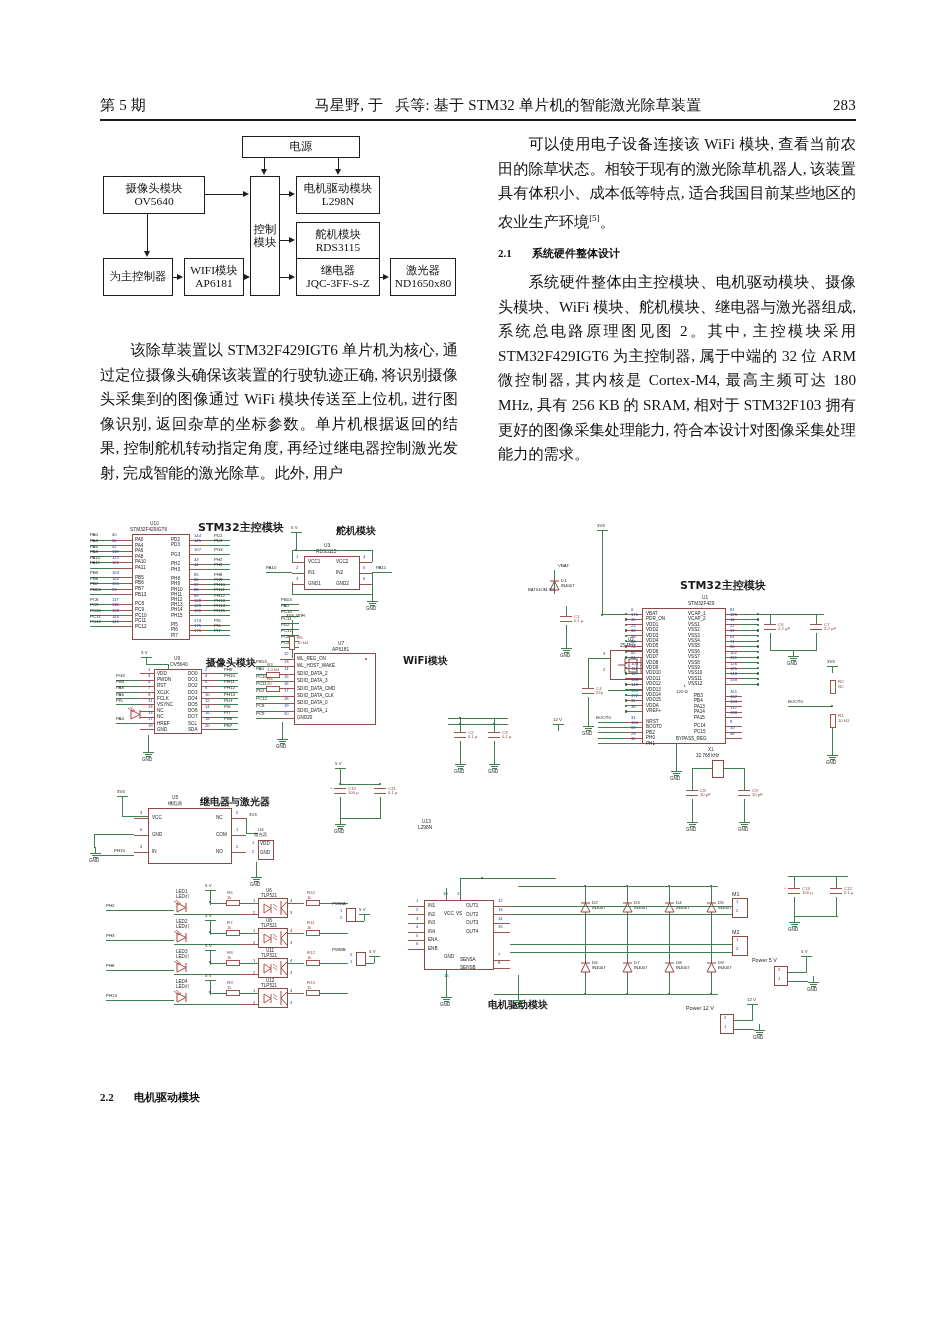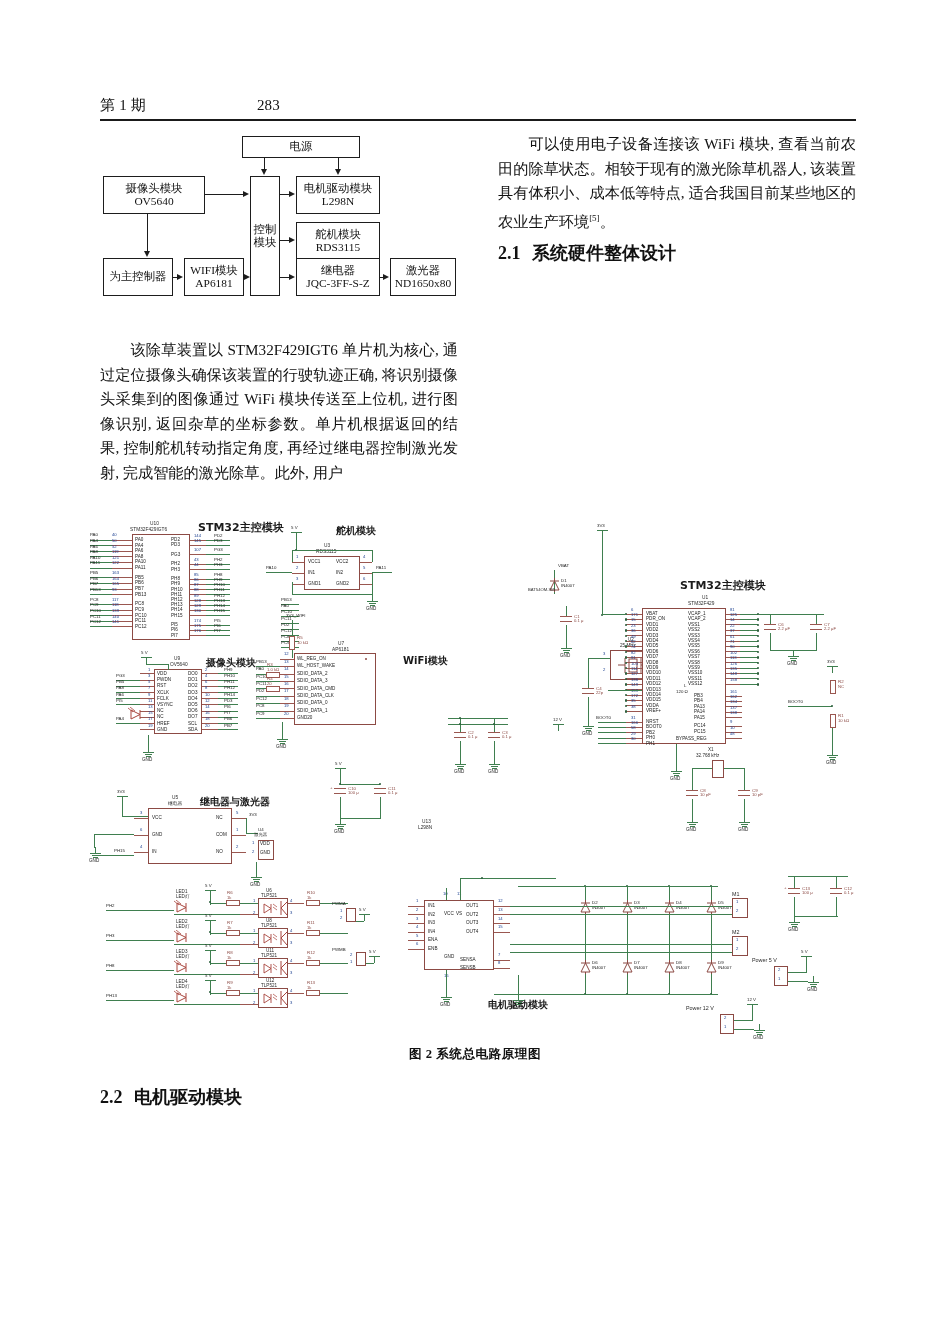--- a/index.html
+++ b/index.html
@@ -19,21 +19,21 @@
   .rule{position:absolute;left:100px;top:119px;width:756px;height:1.6px;background:#1a1a1a;}
 
   
   .col{position:absolute;width:358px;font-size:15.2px;line-height:24.6px;text-align:justify;}
   .col.left{left:100px;}
   .col.right{left:498px;}
   .p{margin:0;text-indent:2em;}
   .p.noind{text-indent:0;}
   .h2{font-weight:bold;font-size:16px;margin:9px 0 6px 0;letter-spacing:.5px;}
   .h2 .num{display:inline-block;width:20px;}
-  .h3{font-weight:bold;font-size:18px;margin:7px 0 4px 0;}
+  .h3{font-weight:bold;font-size:11px;margin:7px 0 4px 0;}
   .h3 .num{display:inline-block;width:34px;}
   sup{font-size:9px;vertical-align:super;}
 
   
   .fig1{position:absolute;left:100px;top:136px;width:358px;height:182px;}
   .bx{position:absolute;border:1.3px solid #1d1d1d;background:#fff;
       display:flex;flex-direction:column;align-items:center;justify-content:center;
       font-size:11.4px;line-height:13.4px;text-align:center;box-sizing:border-box;}
   .bx span{display:block;white-space:nowrap;}
   .ln{position:absolute;background:#1d1d1d;}
@@ -78,21 +78,22 @@
   
   .footer{position:absolute;left:0;top:1283px;width:950px;text-align:center;
           font-size:14px;color:#9d9d9d;letter-spacing:.2px;}
 </style>
 </head>
 <body>
 
 <div class="page">
 
   <div class="runhead">
-    <div class="rh-left">第 1 期</div>
+    <div class="rh-left">第 5 期</div>
+    <div class="rh-mid">马星野, 于   兵等: 基于 STM32 单片机的智能激光除草装置</div>
     <div class="rh-right">283</div>
   </div>
   <div class="rule"></div>
 
   <div class="fig1">
 
     <div class="bx" style="left:142px;top:0;width:118px;height:22px;">
       <span>电源</span>
     </div>
     <div class="bx" style="left:3px;top:40px;width:102px;height:38px;">
@@ -155,20 +156,21 @@
 
   </div>
 
   <div class="col left" style="top:338px;">
     <p class="p">该除草装置以 STM32F429IGT6 单片机为核心, 通过定位摄像头确保该装置的行驶轨迹正确, 将识别摄像头采集到的图像通过 WiFi 模块传送至上位机, 进行图像识别, 返回杂草的坐标参数。单片机根据返回的结果, 控制舵机转动指定角度, 再经过继电器控制激光发射, 完成智能的激光除草。此外, 用户</p>
   </div>
 
   <div class="col right" style="top:132px;">
     <p class="p"><span>可以使用电子设备连接该 WiFi 模块, 查看当前农田的除草状态。相较于现有的激光除草机器人, 该装置具有体积小、成本低等特点, 适合我国目前某些地区的农业生产环境</span><sup>[5]</sup><span>。</span></p>
     <div class="h3"><span class="num">2.1</span><span>系统硬件整体设计</span></div>
+    <p class="p">系统硬件整体由主控模块、电机驱动模块、摄像头模块、WiFi 模块、舵机模块、继电器与激光器组成, 系统总电路原理图见图 2。其中, 主控模块采用 STM32F429IGT6 为主控制器, 属于中端的 32 位 ARM 微控制器, 其内核是 Cortex-M4, 最高主频可达 180 MHz, 具有 256 KB 的 SRAM, 相对于 STM32F103 拥有更好的图像采集处理能力, 符合本设计对图像采集处理能力的需求。</p>
   </div>
 
   <div class="fig2">
     <div class="sch" id="sch">
         <div class="title-cn" style="left:110px;top:2px;font-size:11px;">STM32主控模块</div>
         <div class="clbl" style="left:62px;top:2px;font-size:4.8px;">U10</div>
         <div class="clbl" style="left:42px;top:8px;font-size:4.8px;">STM32F429IGT6</div>
         <div class="chip" style="left:44px;top:14px;width:58px;height:106px;"></div>
         <div class="pin" style="left:47px;top:18px;">PA0</div>
         <div class="pnum" style="left:24px;top:13.4px;">40</div>
@@ -1466,21 +1468,20 @@
         <div class="wG wGv" style="left:588px;top:224px;width:0.9px;height:22px;"></div>
         <div class="gnd" style="left:581px;top:245px;width:14px;height:10px;">
           <i style="left:7px;top:0px;width:0.9px;height:6px;"></i>
           <i style="left:2px;top:6px;width:11px;height:0.9px;"></i>
           <i style="left:3.7px;top:8px;width:7.6px;height:0.9px;"></i>
           <i style="left:5.4px;top:9.8px;width:4.2px;height:0.9px;"></i>
         </div>
         <div class="gndlbl" style="left:582px;top:256px;">GND</div>
       </div>
   </div>
-  <div class="cap2">图 2    系统总电路原理图</div>
 
   <div class="col left" style="top:1078px;">
     <div class="h3"><span class="num">2.2</span><span>电机驱动模块</span></div>
   </div>
 
 
 
 </div>
 
 </body></html>

